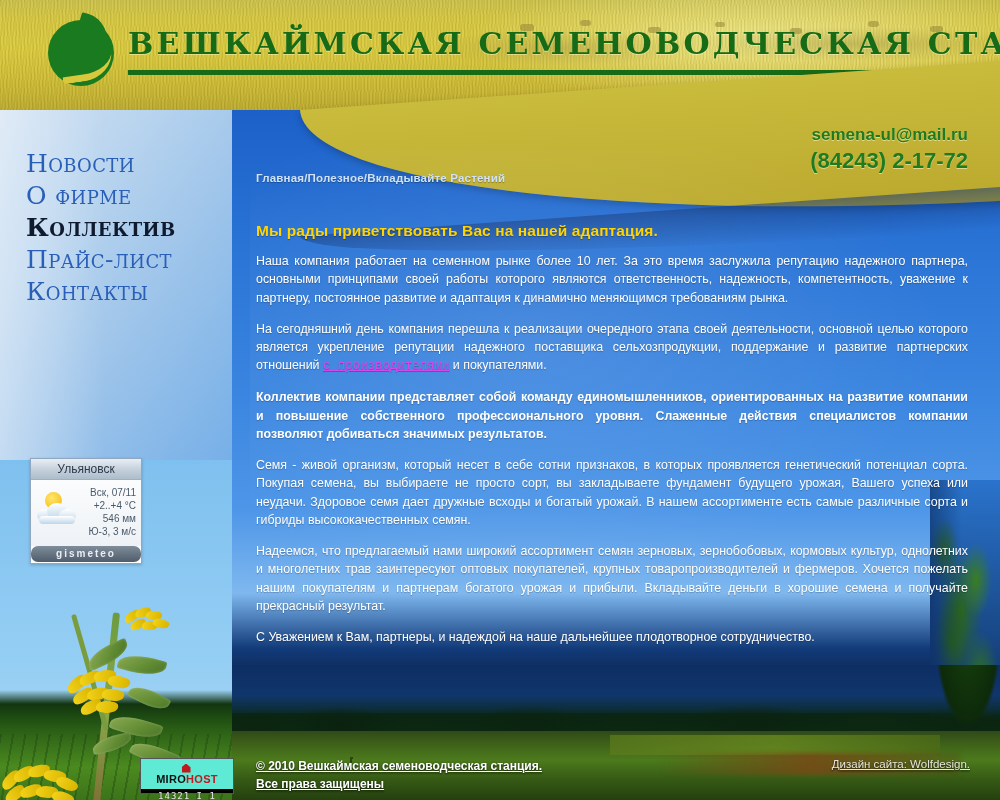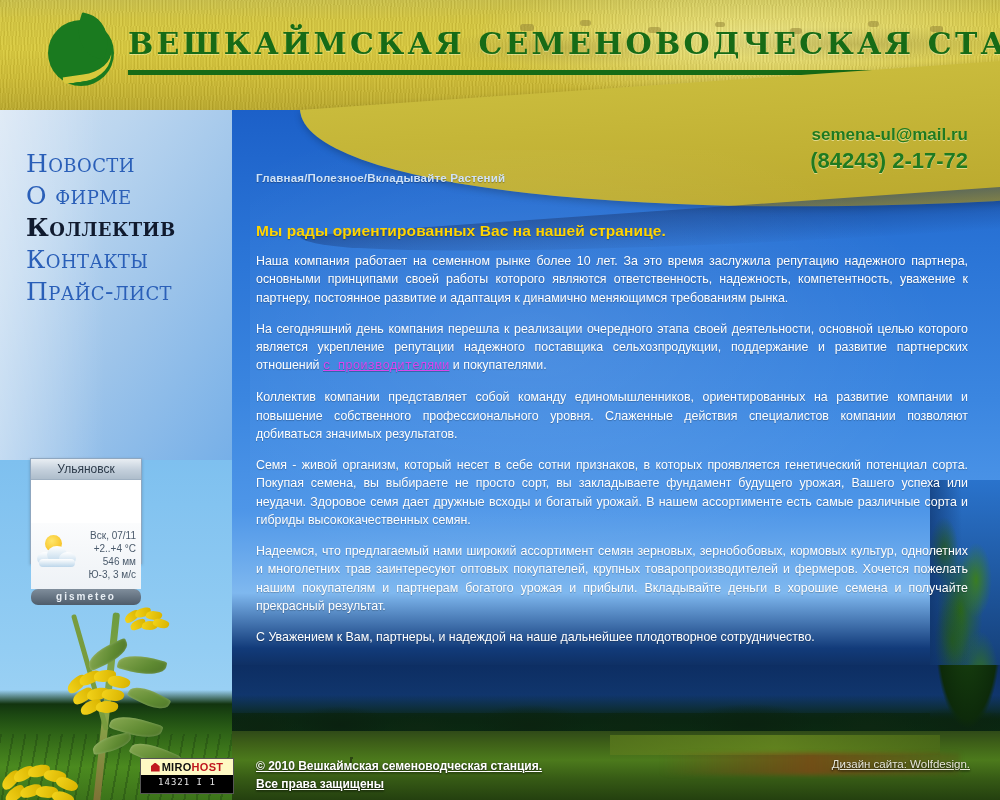--- a/index.html
+++ b/index.html
@@ -220,21 +220,21 @@
     position:absolute;left:30px;top:348px;width:110px;height:104px;
     border:1px solid #8fa7c0;background:#fff;
     box-shadow:0 1px 3px rgba(0,0,0,.2);
   }
   .w-head{
     height:20px;line-height:20px;text-align:center;
     background:linear-gradient(to bottom,#e9eef3,#c3cfdb 55%,#aebdcb);
     font-size:12px;color:#2d3b4a;font-family:"Liberation Sans",sans-serif;
     border-bottom:1px solid #9fb0c1;
   }
-  .w-body{position:relative;height:66px;background:linear-gradient(to bottom,#fbfcfd,#eef2f6);margin-top:43px;}
+  .w-body{position:relative;height:66px;background:linear-gradient(to bottom,#fbfcfd,#eef2f6);}
   .w-icon{position:absolute;left:6px;top:12px;width:42px;height:36px;}
   .w-sun{position:absolute;left:8px;top:0;width:17px;height:17px;border-radius:50%;
     background:radial-gradient(circle at 40% 35%,#ffe66b,#f4b60e);}
   .w-cloud{position:absolute;left:0;top:11px;width:40px;height:20px;}
   .w-cloud i{position:absolute;background:linear-gradient(to bottom,#ffffff,#bcd6ea);border-radius:50%;display:block;}
   .w-lines{position:absolute;right:5px;top:6px;text-align:right;
     font-size:10px;line-height:13px;color:#4a5a6b;font-family:"Liberation Sans",sans-serif;}
   .w-foot{
     height:16px;line-height:16px;text-align:center;
     background:linear-gradient(to bottom,#7f8d9b,#4e5c6b);
@@ -248,21 +248,21 @@
     text-shadow:0 1px 1px rgba(0,0,0,.3);
   }
   .page-heading{
     margin-top:38px;font-size:15.5px;font-weight:bold;color:#ffd400;
     letter-spacing:.1px;text-shadow:0 1px 1px rgba(0,0,0,.28);
   }
   .para{
     margin-top:12px;font-size:12.4px;line-height:18.4px;color:#ffffff;
     text-align:justify;text-shadow:0 1px 1px rgba(0,0,0,.25);
   }
-  .para.tight{margin-top:0;}
+  .para.tight{margin-top:0;font-weight:bold;}
   .lead{color:#ffd400;font-weight:bold;}
   .inline-link{color:#d946ef;text-decoration:underline;font-family:Liberation Mono, monospace;}
 
   
   .footer-left{
     position:absolute;left:256px;top:757px;width:420px;
     font-size:12px;line-height:18px;color:#ffffff;font-weight:bold;
     text-shadow:0 1px 2px rgba(0,0,0,.8);
   }
   .footer-left a{color:#fff;text-decoration:underline;display:block;}
@@ -270,21 +270,21 @@
     position:absolute;right:30px;top:758px;
     font-size:11.5px;color:#e7e7d9;text-decoration:underline;
     text-shadow:0 1px 2px rgba(0,0,0,.8);
     margin-left:40px;
   }
   .mirohost{
     position:absolute;left:140px;top:758px;width:92px;height:34px;
     background:#000;border:1px solid #555;
   }
   .mh-top{
-    height:16px;background:#fef9c3;display:flex;align-items:center;justify-content:center;
+    height:30px;background:#5eead4;display:flex;align-items:center;justify-content:center;flex-direction:column;
   }
   .mh-logo{font-family:"Liberation Sans",sans-serif;font-size:11px;font-weight:bold;letter-spacing:.3px;}
   .mh-house{display:inline-block;width:9px;height:9px;background:#c0181f;
     clip-path:polygon(50% 0,100% 42%,100% 100%,0 100%,0 42%);margin-right:2px;vertical-align:-1px;}
   .mh-a{color:#111;} .mh-b{color:#c0181f;}
   .mh-bot{height:14px;display:flex;align-items:center;justify-content:center;
     color:#e6e6e6;font-size:9px;font-family:"DejaVu Sans Mono","Liberation Mono",monospace;letter-spacing:1px;}
 
   .contact{
     position:absolute;right:32px;top:122px;text-align:right;
@@ -403,22 +403,22 @@
         <b style="left:52px;top:24px;transform:rotate(26deg)"></b>
         <b style="left:10px;top:34px;transform:rotate(-24deg)"></b>
 
       </div>
     </div>
 
     <nav class="nav">
       <a class="nav-item" href="#">Новости</a>
       <a class="nav-item" href="#">О фирме</a>
       <a class="nav-item active" href="#">Коллектив</a>
+      <a class="nav-item" href="#">Прайс-лист</a>
       <a class="nav-item" href="#">Контакты</a>
-      <a class="nav-item" href="#">Прайс-лист</a>
     </nav>
 
     <div class="weather">
       <div class="w-head">Ульяновск</div>
       <div class="w-body">
         <div class="w-icon">
           <div class="w-sun"></div>
           <div class="w-cloud">
             <i style="left:0;top:6px;width:16px;height:13px;"></i>
             <i style="left:10px;top:0px;width:20px;height:17px;"></i>
@@ -432,21 +432,21 @@
           <div>546 мм</div>
           <div>Ю-3, 3 м/с</div>
         </div>
       </div>
       <div class="w-foot">gismeteo</div>
     </div>
   </div>
 
   <main class="content">
     <div class="breadcrumb">Главная/Полезное/Вкладывайте Растений</div>
-    <h1 class="page-heading">Мы рады ориентированных Вас на нашей странице.</h1>
+    <h1 class="page-heading">Мы рады приветствовать Вас на нашей адаптация.</h1>
 
     <p class="para">Наша компания работает на семенном рынке более 10 лет. За это время заслужила репутацию надежного партнера, основными принципами своей работы которого являются ответственность, надежность, компетентность, уважение к партнеру, постоянное развитие и адаптация к динамично меняющимся требованиям рынка.</p>
 
 
     <p class="para"><span>На сегодняшний день компания перешла к реализации очередного этапа своей деятельности, основной целью которого является укрепление репутации надежного поставщика сельхозпродукции, поддержание и развитие партнерских отношений </span><a class="inline-link" href="#">с производителями</a><span> и покупателями.</span></p>
 
     <p class="para tight">Коллектив компании представляет собой команду единомышленников, ориентированных на развитие компании и повышение собственного профессионального уровня. Слаженные действия специалистов компании позволяют добиваться значимых результатов.</p>
 
     <p class="para">Семя - живой организм, который несет в себе сотни признаков, в которых проявляется генетический потенциал сорта. Покупая семена, вы выбираете не просто сорт, вы закладываете фундамент будущего урожая, Вашего успеха или неудачи. Здоровое семя дает дружные всходы и богатый урожай. В нашем ассортименте есть самые различные сорта и гибриды высококачественных семян.</p>
 

